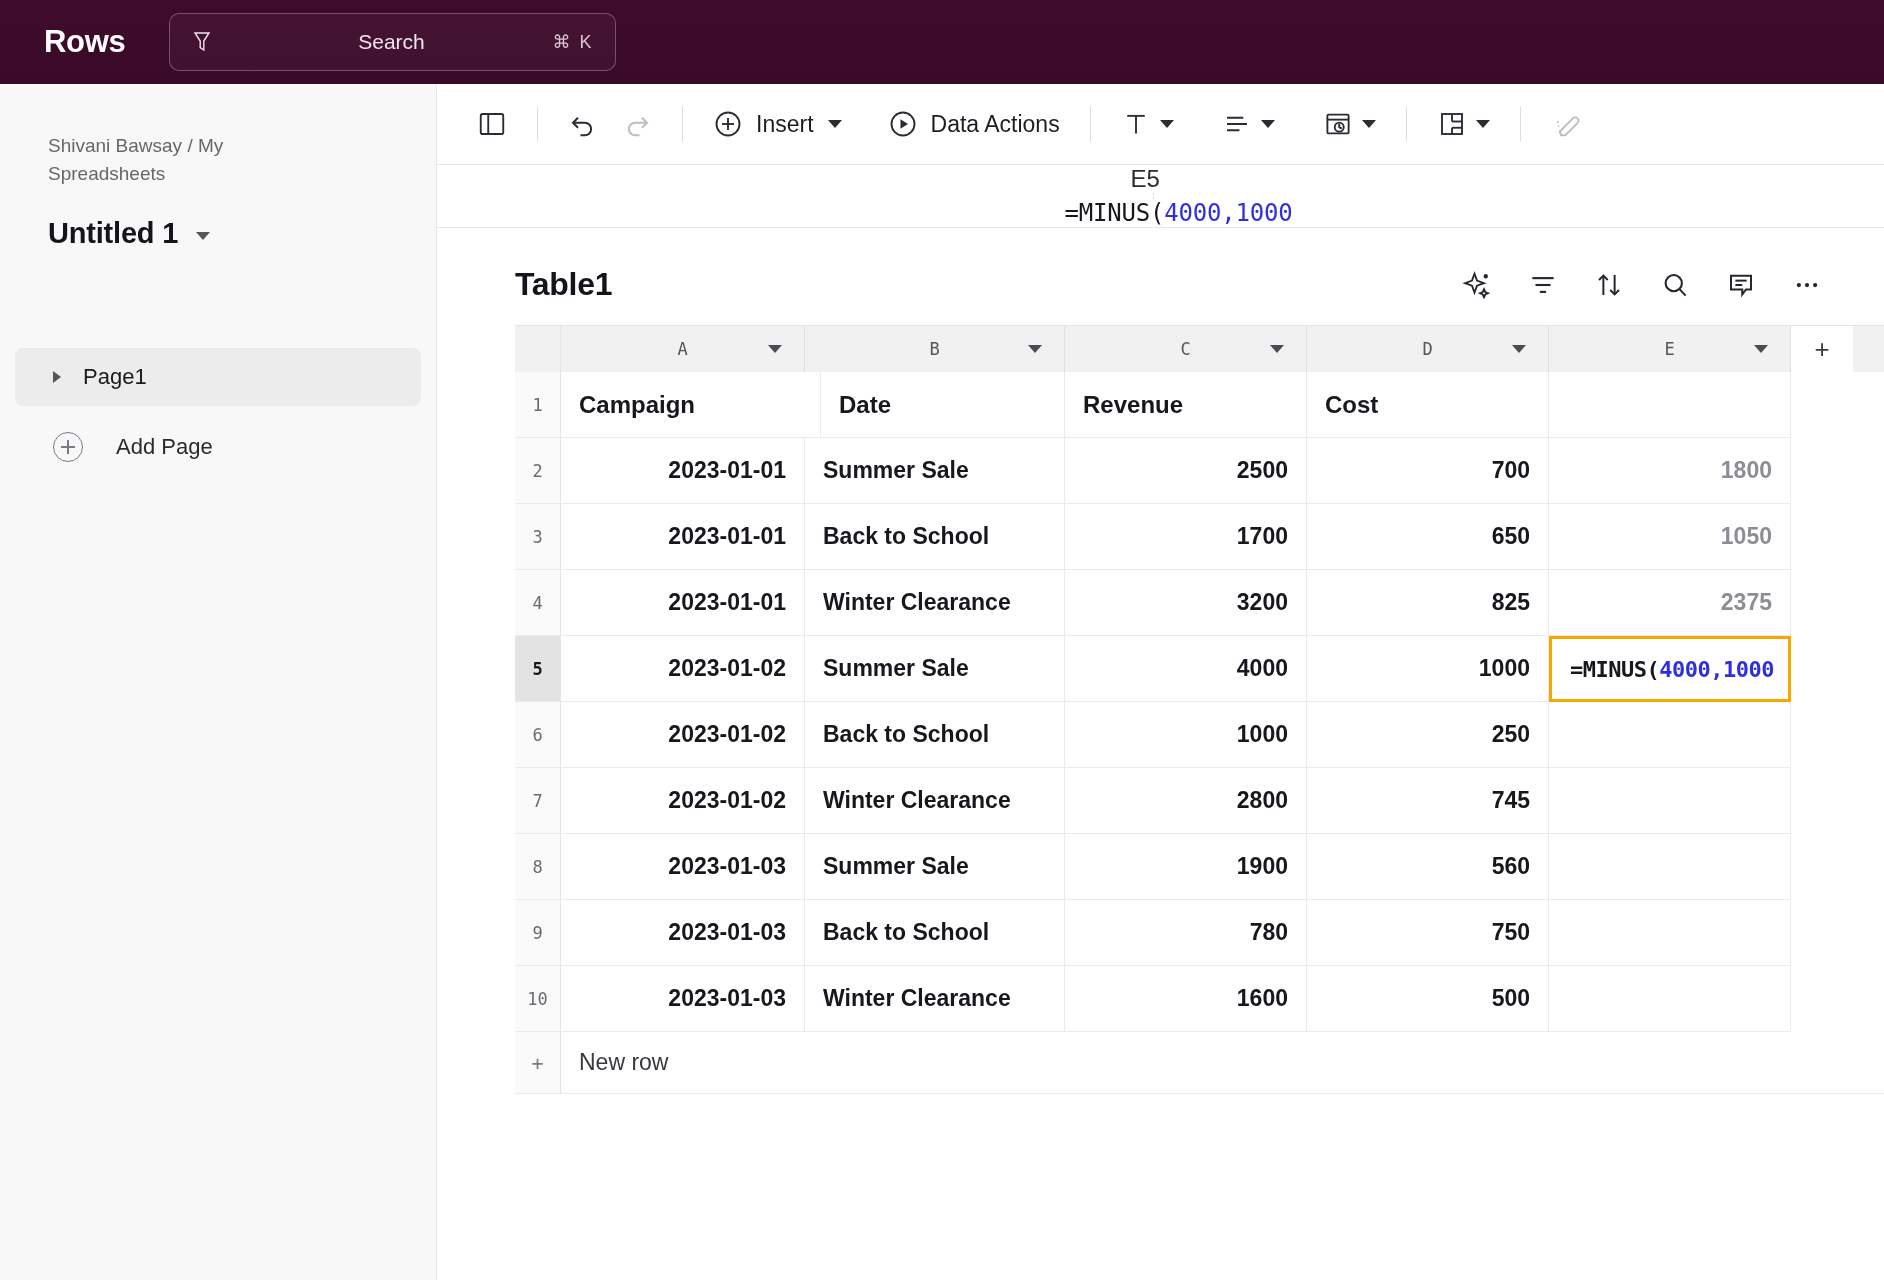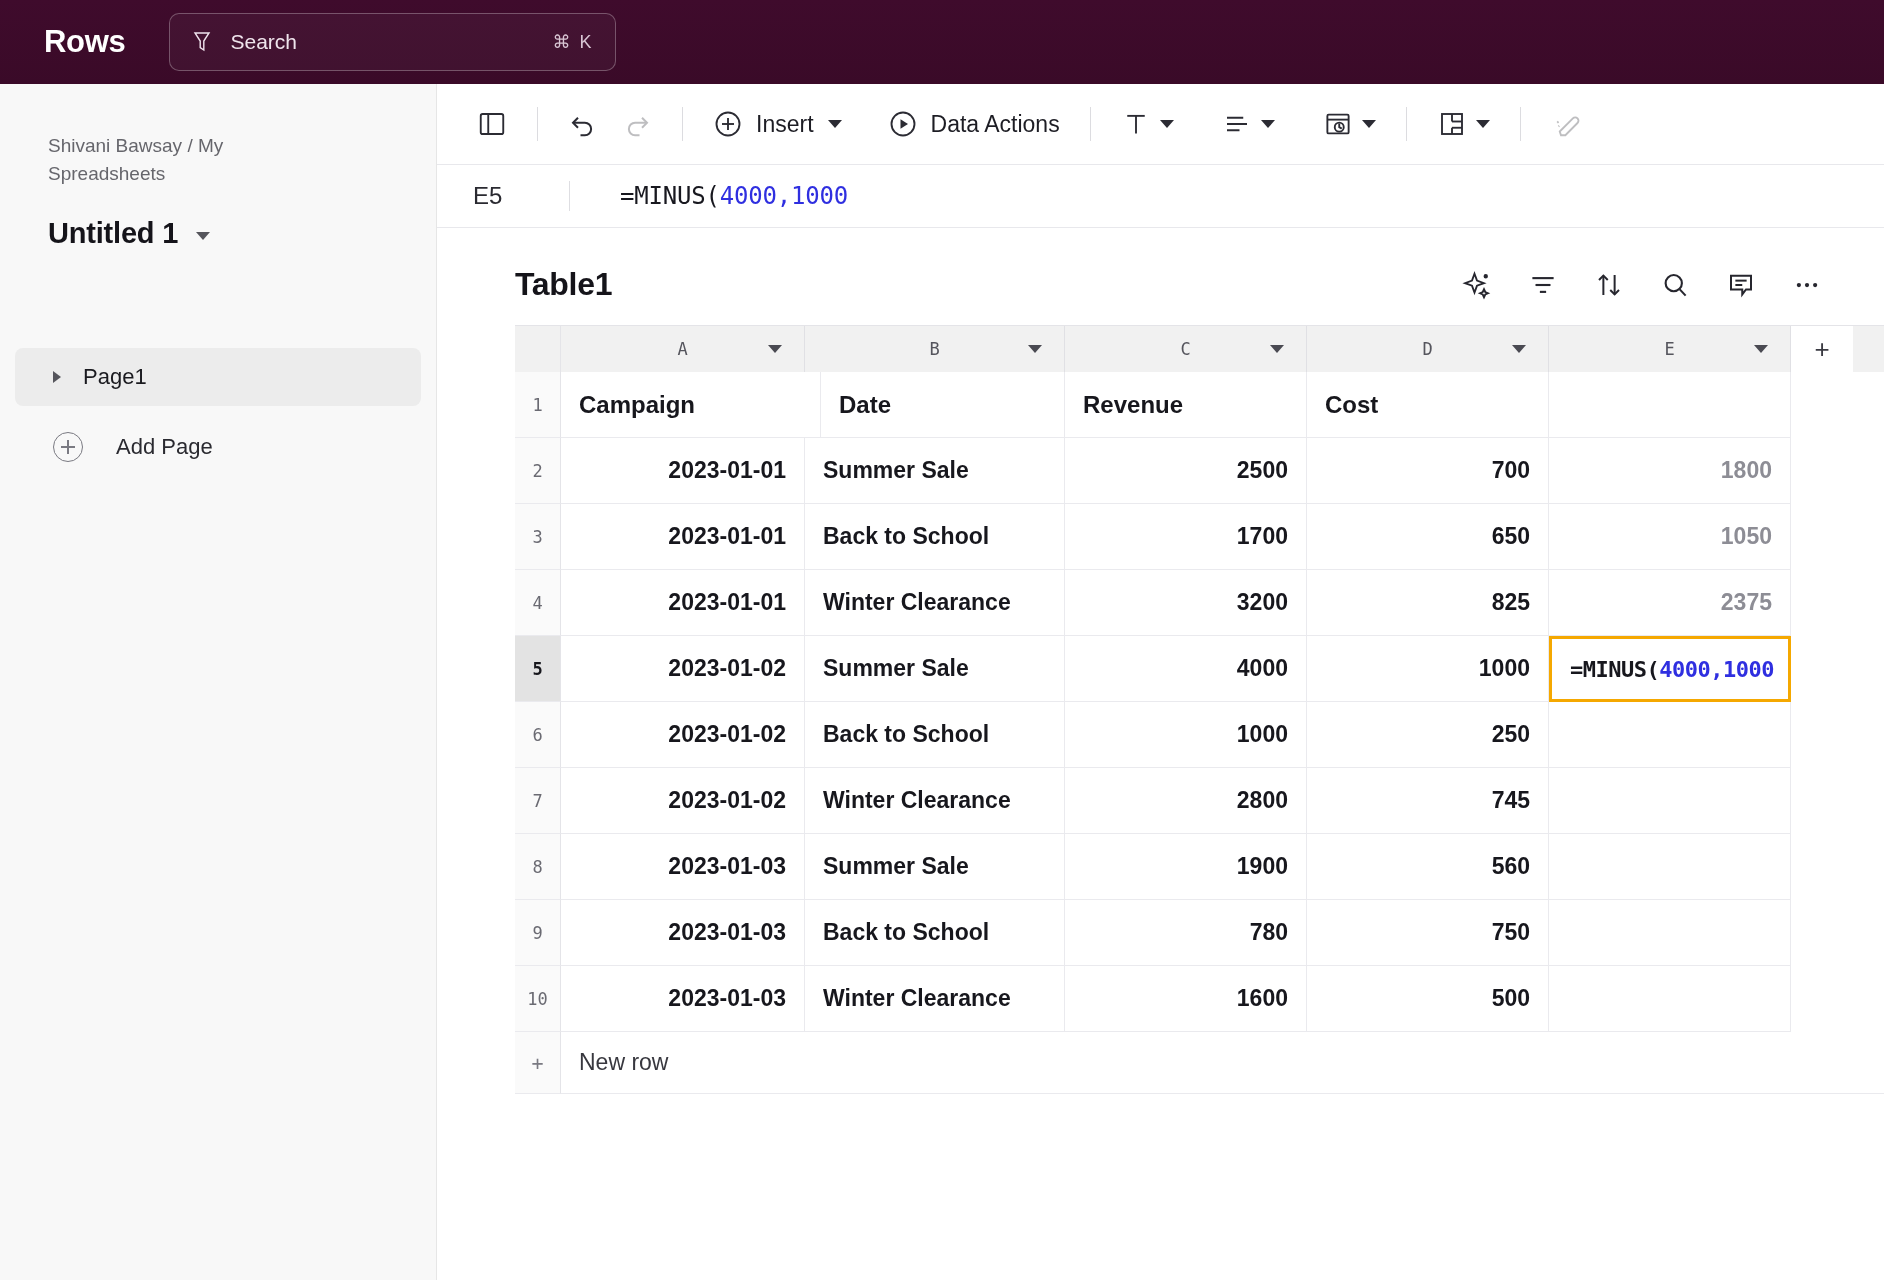--- a/index.html
+++ b/index.html
@@ -35,20 +35,21 @@
     display: flex;
     align-items: center;
     padding: 0 22px;
     background: rgba(255,255,255,0.035);
   }
   .search-icon { width: 20px; height: 22px; margin-right: 18px; flex: 0 0 auto; }
   .search-placeholder {
     flex: 1;
     color: #efe4ec;
     font-size: 21px;
+    text-align: center;
   }
   .search-kbd {
     color: #d9c6d4;
     font-size: 18px;
     letter-spacing: 2px;
   }
 
   
   .body-wrap { display: flex; height: calc(1280px - 84px); }
 
@@ -156,20 +157,21 @@
   .tb-disabled { opacity: 0.3; }
 
   
   .formula-bar {
     height: 64px;
     border-top: 1px solid #e8e8ec;
     border-bottom: 1px solid #e8e8ec;
     display: flex;
     align-items: center;
     padding-left: 36px;
+    flex-direction: column;
   }
   .cell-ref {
     width: 96px;
     font-size: 24px;
     color: #2a2a31;
     font-family: "Liberation Sans", sans-serif;
   }
   .fb-sep { width: 1px; height: 30px; background: #dedee2; margin-right: 50px; }
   .formula-text {
     font-family: "DejaVu Sans Mono", monospace;

